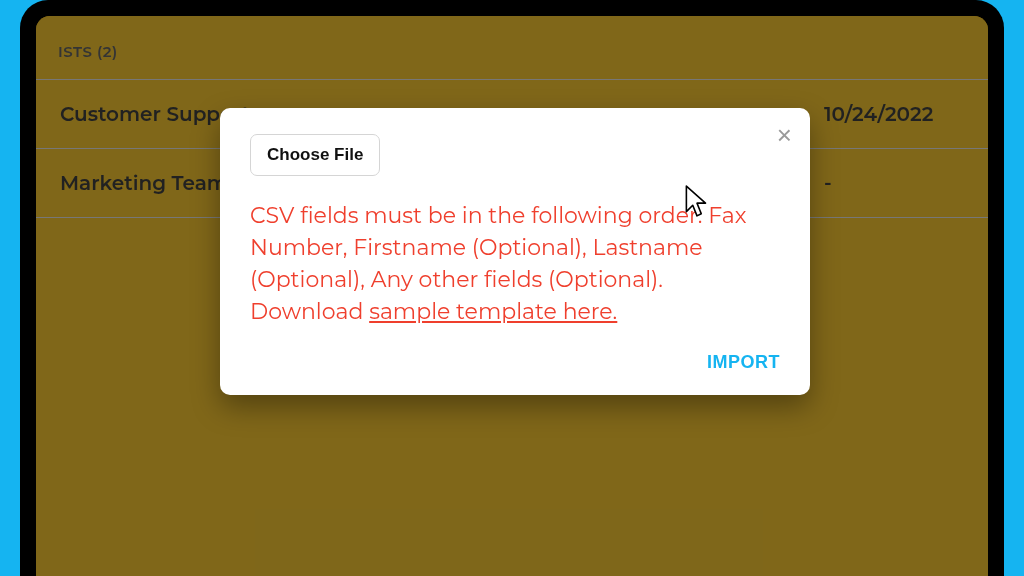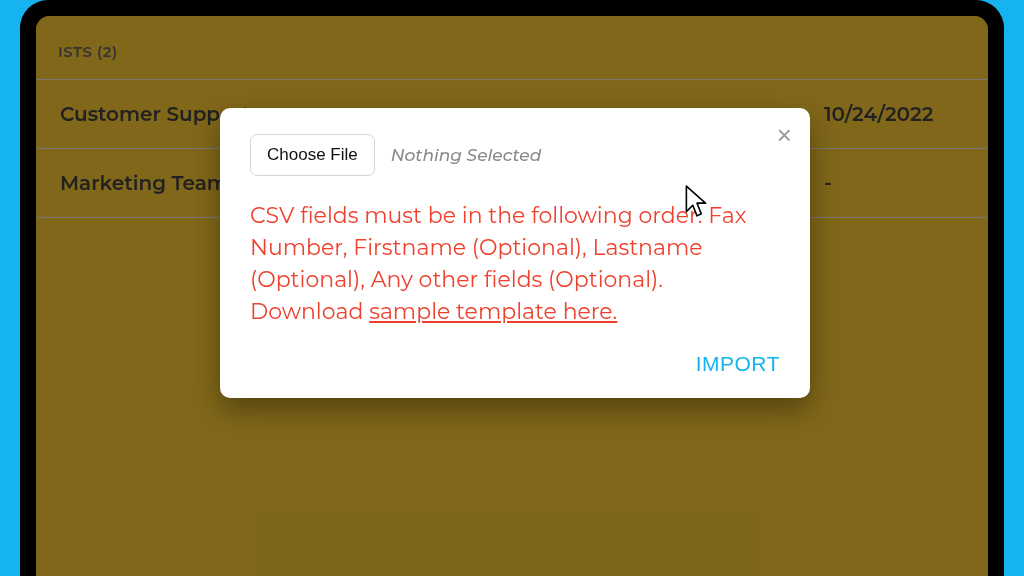--- a/index.html
+++ b/index.html
@@ -59,33 +59,33 @@
   .modal-close {
     position: absolute; top: 14px; right: 18px;
     font-size: 26px; line-height: 1; color: #9a9a9a;
     cursor: pointer; font-weight: 400;
     background: none; border: none;
   }
   .modal-title { font-size: 30px; font-weight: 800; color: #1a1a1a; margin-bottom: 8px; }
   .modal-subtitle { font-size: 19px; font-weight: 500; color: #222; margin-bottom: 22px; }
   .file-picker-row { display: flex; align-items: center; gap: 16px; margin-bottom: 24px; }
   .choose-file-btn {
-    font-size: 17px; font-weight: 400; color: #111;
+    font-size: 17px; font-weight: 700; color: #111;
     padding: 10px 16px; border: 1px solid #d5d5d5; border-radius: 7px;
     background: #fff; cursor: pointer;
   }
   .file-status { font-size: 17px; font-style: italic; color: #8b8b8b; font-weight: 500; }
   .instructions {
     font-size: 22px; font-weight: 400; color: #ef3f2d;
     line-height: 1.45; margin-bottom: 24px;
   }
   .sample-link { text-decoration: underline; cursor: pointer; }
   .modal-footer { display: flex; justify-content: flex-end; }
   .import-btn {
-    font-size: 21px; font-weight: 400; color: #15b4f1;
+    font-size: 18px; font-weight: 700; color: #15b4f1;
     background: none; border: none; cursor: pointer;
     letter-spacing: 0.5px;
     text-align: right;
   }
 
   
   .cursor {
     position: absolute; z-index: 20;
     left: 648px; top: 168px;
     width: 26px; height: 34px;
@@ -112,21 +112,20 @@
 
     <div class="dim-overlay"></div>
 
     <div class="modal">
       <button class="modal-close">
         <span>×</span>
       </button>
 
       <div class="file-picker-row">
         <button class="choose-file-btn">Choose File</button>
-        <span class="file-status">Nothing Selected</span>
       </div>
 
       <p class="instructions">
         <span>CSV fields must be in the following order: Fax Number, Firstname (Optional), Lastname (Optional), Any other fields (Optional). Download </span><span class="sample-link">sample template here.</span>
       </p>
 
       <div class="modal-footer">
         <button class="import-btn">IMPORT</button>
       </div>
     </div>

